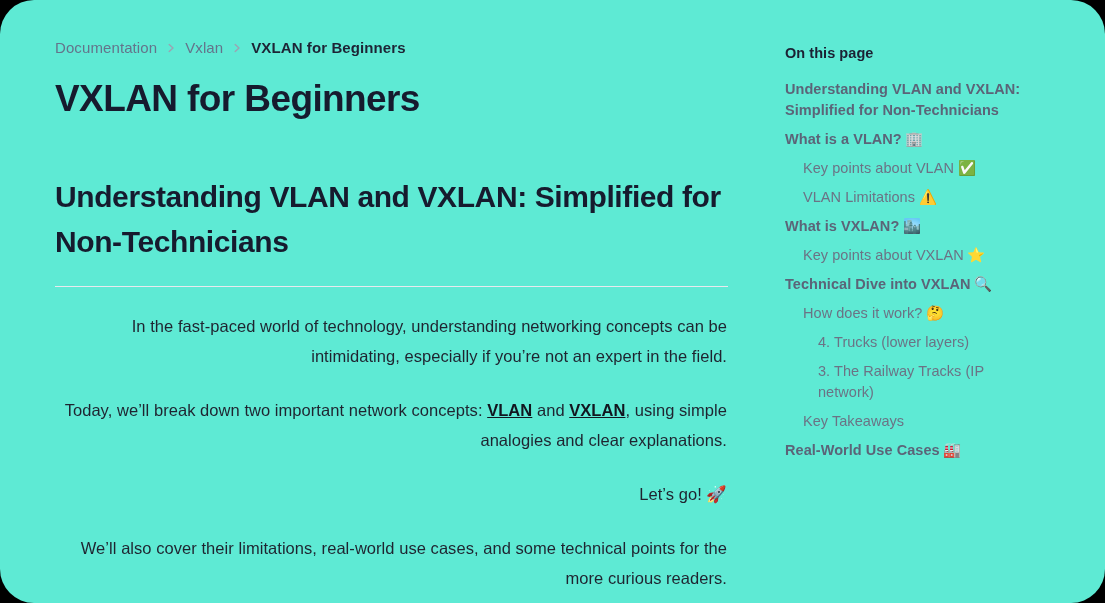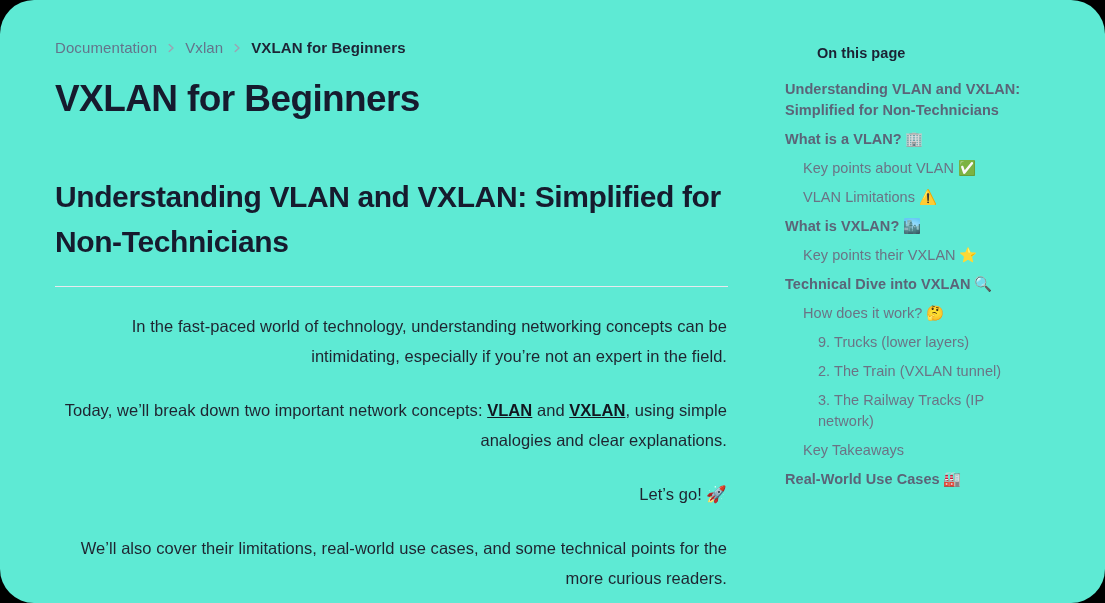--- a/index.html
+++ b/index.html
@@ -102,21 +102,20 @@
     padding-top: 5px;
     box-sizing: border-box;
   }
   #toc-title {
     font-size: 14.5px;
     line-height: 20px;
     font-weight: 700;
     color: #1b2133;
     margin-bottom: 16px;
     letter-spacing: 0.05px;
-    margin-left: 32px;
   }
   #toc-list {
     list-style: none;
     margin: 0;
     padding: 0;
   }
   #toc-list li {
     font-size: 14.5px;
     line-height: 21px;
     margin-bottom: 8px;
@@ -176,25 +175,24 @@
     </main>
 
     <aside id="toc">
       <div id="toc-title">On this page</div>
       <ul id="toc-list">
           <li class="level-1">Understanding VLAN and VXLAN: Simplified for Non-Technicians</li>
           <li class="level-1">What is a VLAN? 🏢</li>
           <li class="level-2">Key points about VLAN ✅</li>
           <li class="level-2">VLAN Limitations ⚠️</li>
           <li class="level-1">What is VXLAN? 🏙️</li>
-          <li class="level-2">Key points their VXLAN ⭐</li>
+          <li class="level-2">Key points about VXLAN ⭐</li>
           <li class="level-1">Technical Dive into VXLAN 🔍</li>
           <li class="level-2">How does it work? 🤔</li>
-          <li class="level-3">9. Trucks (lower layers)</li>
-          <li class="level-3">2. The Train (VXLAN tunnel)</li>
+          <li class="level-3">4. Trucks (lower layers)</li>
           <li class="level-3">3. The Railway Tracks (IP network)</li>
           <li class="level-2">Key Takeaways</li>
           <li class="level-1">Real-World Use Cases 🏭</li>
         </ul>
     </aside>
 
   </div>
 </div>
 
 </body></html>

